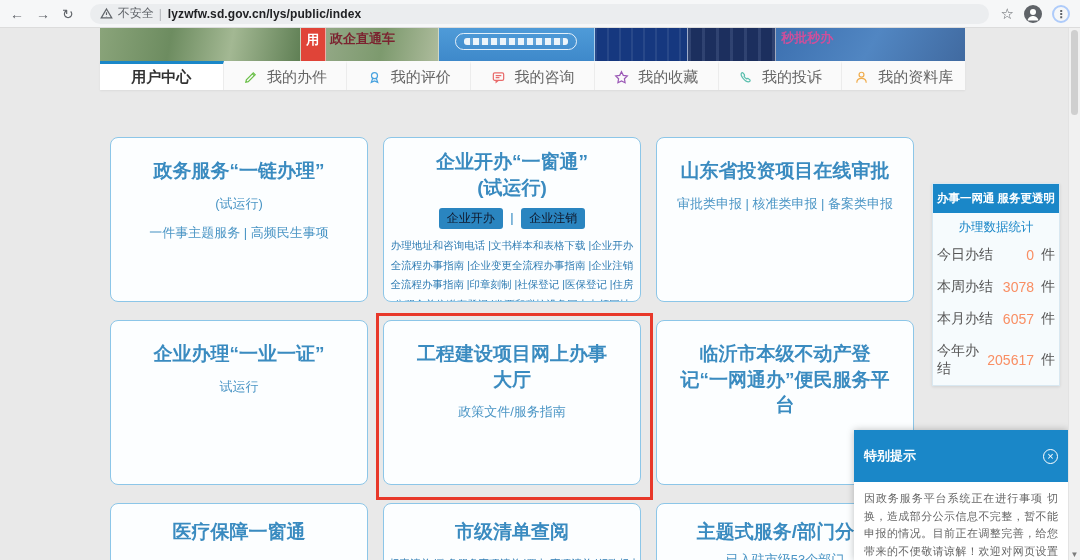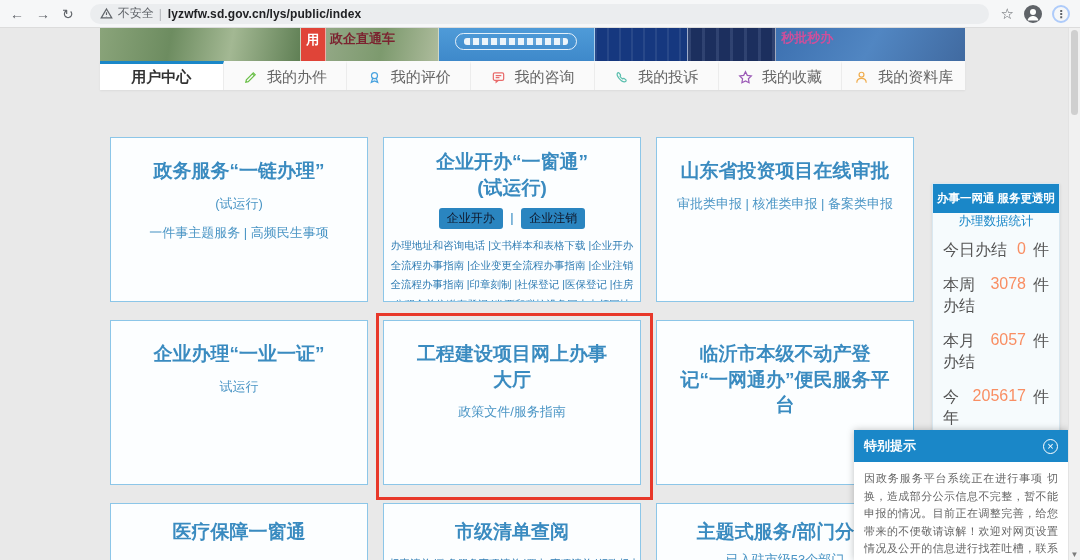--- a/index.html
+++ b/index.html
@@ -49,47 +49,47 @@
   .tab { flex:1; display:flex; align-items:center; justify-content:center; gap:9px; font-size:15px; color:#666;
          background:#fafafa; border-right:1px solid #ececec; border-top:3px solid transparent; cursor:pointer; }
   .tab:last-child { border-right:none; }
   .tab.active { background:#fff; border-top-color:#1a87c8; color:#333; font-size:15px; font-weight:bold; }
   .tab svg { flex:none; }
 
   
   .grid { position:absolute; left:110px; top:109px; width:804px; display:grid;
           grid-template-columns:258px 258px 258px; grid-template-rows:165px 165px 170px; gap:18px 15px; }
   .cell { position:relative; }
-  .card { position:absolute; inset:0; background:#fcfeff; border:1px solid #8cc6e8; border-radius:0;
+  .card { position:absolute; inset:0; background:#fcfeff; border:1px solid #8cc6e8; border-radius:8px;
           text-align:center; overflow:hidden; cursor:pointer; }
   .hl-border { position:absolute; left:-7px; right:-12px; top:-7px; bottom:-15px;
                border:3px solid #e8382a; pointer-events:none; z-index:5; }
   .card-title { margin:20px auto 0; max-width:228px; font-size:19px; font-weight:600; color:#3a8bc0; line-height:1.35; }
   .card-title.tight { margin-top:11px; }
   .card-title.row3 { margin-top:15px; }
   .card-sub { margin-top:11px; font-size:13px; color:#4a95c5; }
   .tags { margin-top:8px; font-size:13px; color:#2a85c0; }
   .tag { display:inline-block; background:#2a85c0; color:#0f172a; font-size:12px; padding:2px 8px; border-radius:3px; }
   .tag-sep { margin:0 4px; }
   .links { margin:7px 5px 0; font-size:10.5px; color:#2f7cb3; line-height:1.85; }
   .links.oneline { margin-top:9px; white-space:nowrap; }
 
   
   .stats { position:absolute; right:20px; top:155px; width:128px; background:#f6fbfd;
            border:1px solid #d9e8f1; box-shadow:0 1px 3px rgba(0,0,0,.10); z-index:10; }
   .stats-header { background:#1a87c8; color:#fff; font-size:11.5px; font-weight:bold; text-align:center;
                   padding:7px 2px; cursor:pointer; }
-  .stats-title { color:#1a87c8; font-size:12.5px; text-align:center; margin:0 0 3px; }
-  .stat-row { display:flex; padding:7px 10px; font-size:16px; color:#555; }
+  .stats-title { color:#1a87c8; font-size:12.5px; text-align:center; margin:6px 0 3px; }
+  .stat-row { display:flex; align-items:center; padding:7px 4px; font-size:14px; color:#555; }
   .stat-value { flex:1; text-align:right; color:#f98e63; padding-right:7px; }
 
   
   .popup { position:absolute; right:12px; top:402px; bottom:0; width:214px; background:#fff;
            box-shadow:0 0 7px rgba(0,0,0,.25); z-index:20; }
-  .popup-header { background:#1a87c8; color:#fff; font-size:13px; font-weight:bold; padding:7px 10px;
+  .popup-header { background:#1a87c8; color:#fff; font-size:13px; font-weight:bold; padding:17px 10px;
                   display:flex; align-items:center; }
   .popup-title { flex:1; }
   .close-ic { width:15px; height:15px; border:1px solid #fff; border-radius:50%; color:#fff; font-size:11px;
               line-height:13px; text-align:center; cursor:pointer; font-weight:normal; }
   .popup-body { padding:8px 10px; font-size:11px; color:#666; line-height:17.5px; text-align:justify; }
 
   
   .scrollbar { position:absolute; right:0; top:0; bottom:0; width:12px; background:#f1f1f1;
                border-left:1px solid #e3e3e3; z-index:40; cursor:pointer; }
   .sb-thumb { position:absolute; top:2px; left:2px; right:2px; height:85px; background:#cfcfcf; border-radius:4px; }
@@ -168,30 +168,30 @@
     </div>
     <div class="tab">
       <svg width="15" height="15" viewBox="0 0 16 16" fill="none" stroke="#e96b6b" stroke-width="1.3">
           <rect x="2.5" y="3" width="11" height="8" rx="1.5"></rect>
           <path d="M5 6 h6 M5 8.2 h4"></path>
           <path d="M5.5 11 L5.5 13 L8 11"></path>
         </svg>
       <span>我的咨询</span>
     </div>
     <div class="tab">
+      <svg width="15" height="15" viewBox="0 0 16 16" fill="none" stroke="#9b59b6" stroke-width="1.3">
+          <path d="M8 1.8 L9.9 5.7 L14.2 6.3 L11.1 9.3 L11.8 13.6 L8 11.6 L4.2 13.6 L4.9 9.3 L1.8 6.3 L6.1 5.7 Z"></path>
+        </svg>
+      <span>我的收藏</span>
+    </div>
+    <div class="tab">
       <svg width="15" height="15" viewBox="0 0 16 16" fill="none" stroke="#5bbfae" stroke-width="1.3">
           <path d="M4 3 C3.2 3.8 3.1 5.8 5 8.3 C6.9 10.8 9.9 12.9 11.9 12.5 C13 12.2 13.3 11 12.5 10.3 L11 9.2 C10.4 8.8 9.8 9 9.4 9.5 C8.2 9 7 7.8 6.5 6.6 C7 6.2 7.2 5.6 6.8 5 L5.7 3.5 C5.2 2.8 4.5 2.7 4 3 Z"></path>
         </svg>
       <span>我的投诉</span>
-    </div>
-    <div class="tab">
-      <svg width="15" height="15" viewBox="0 0 16 16" fill="none" stroke="#9b59b6" stroke-width="1.3">
-          <path d="M8 1.8 L9.9 5.7 L14.2 6.3 L11.1 9.3 L11.8 13.6 L8 11.6 L4.2 13.6 L4.9 9.3 L1.8 6.3 L6.1 5.7 Z"></path>
-        </svg>
-      <span>我的收藏</span>
     </div>
     <div class="tab">
       <svg width="15" height="15" viewBox="0 0 16 16" fill="none" stroke="#f0ad4e" stroke-width="1.3">
           <circle cx="8" cy="5" r="2.6"></circle>
           <path d="M3 13.5 C3 10.5 5 9 8 9 C11 9 13 10.5 13 13.5"></path>
         </svg>
       <span>我的资料库</span>
     </div>
   </div>
 

